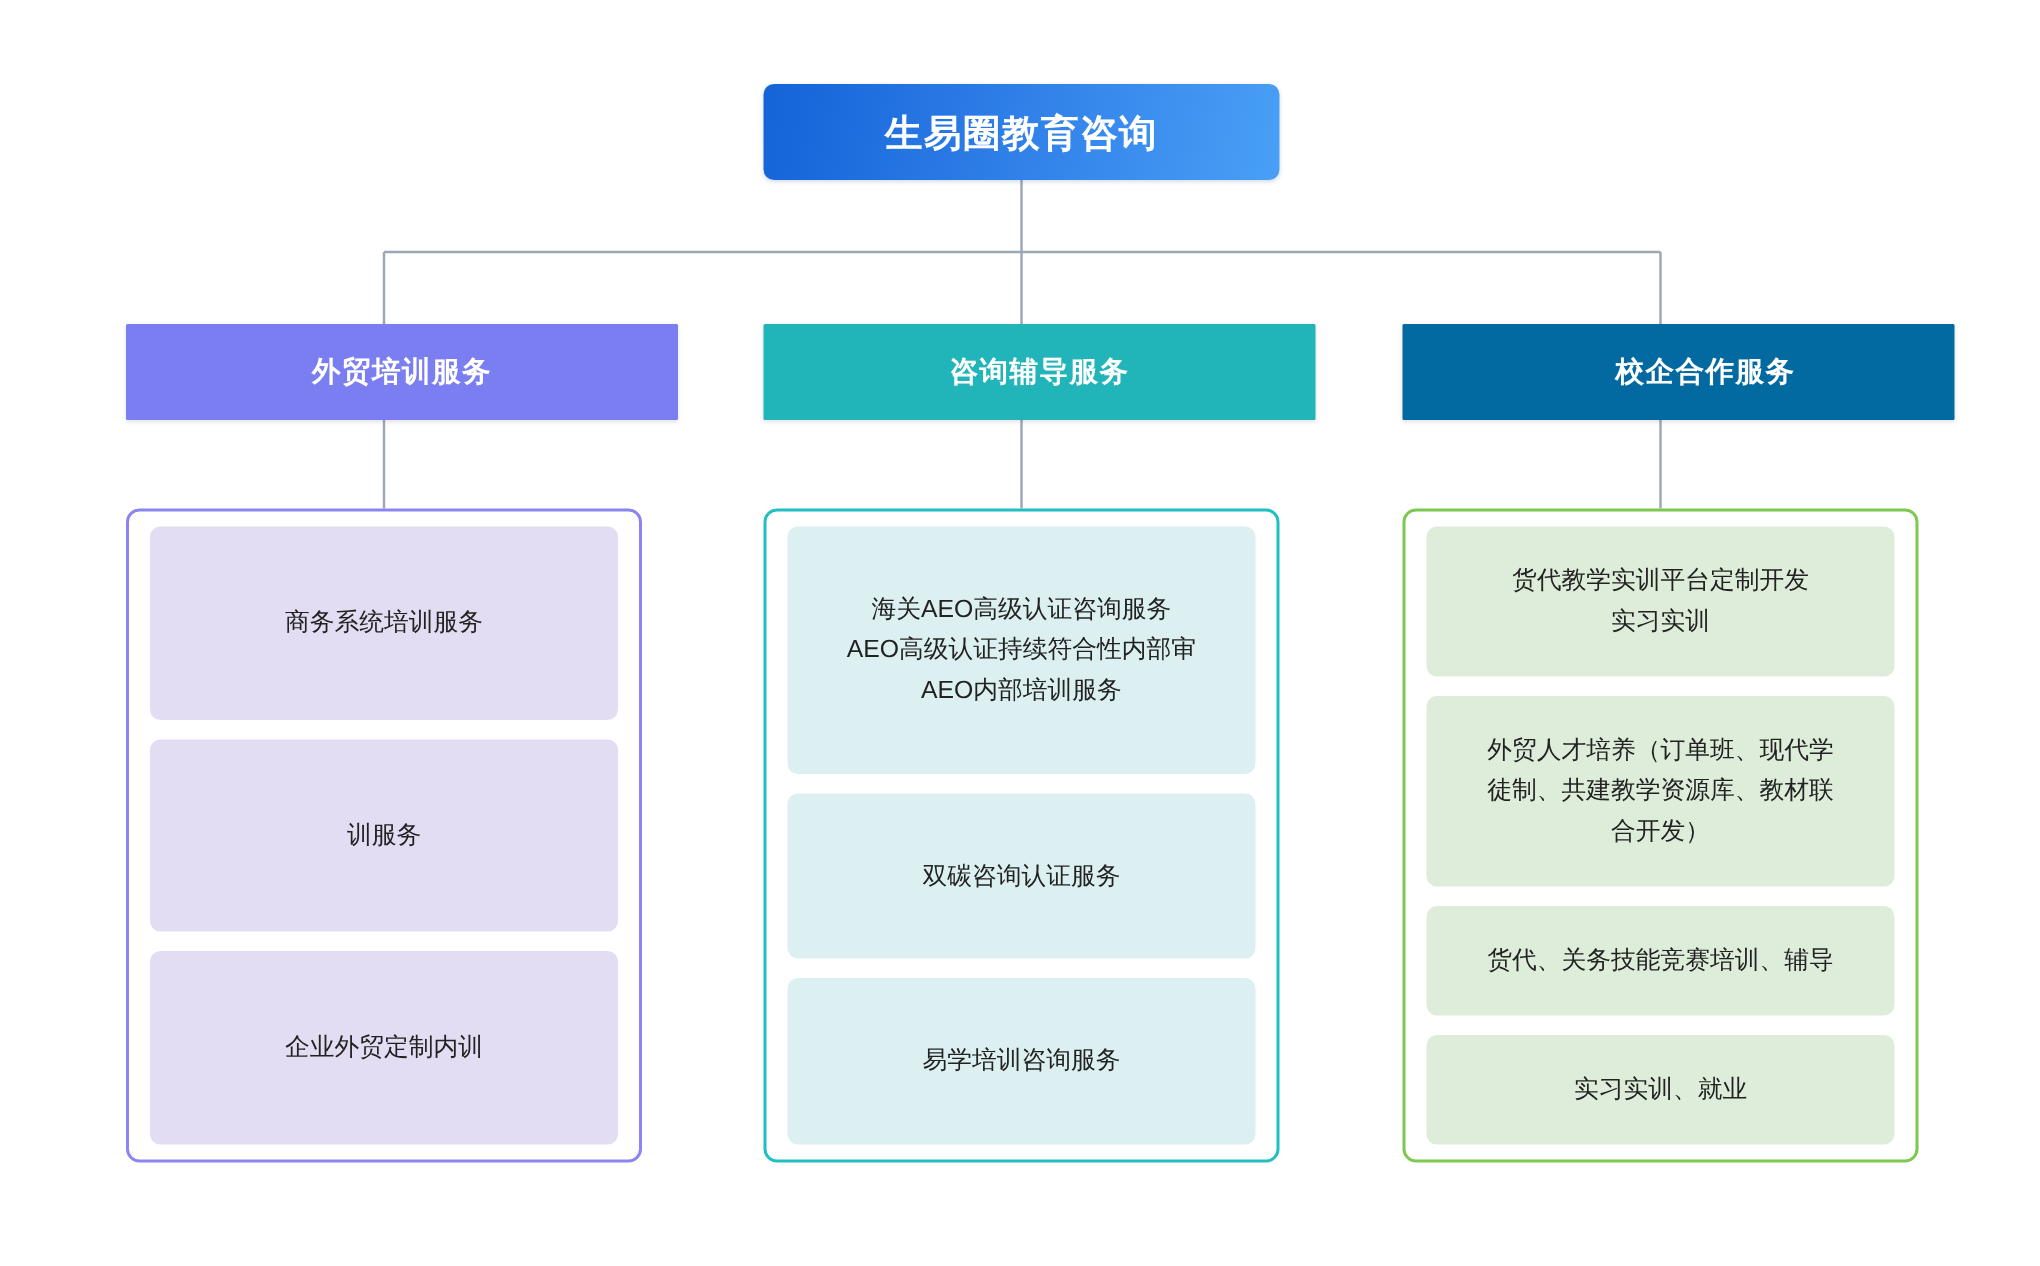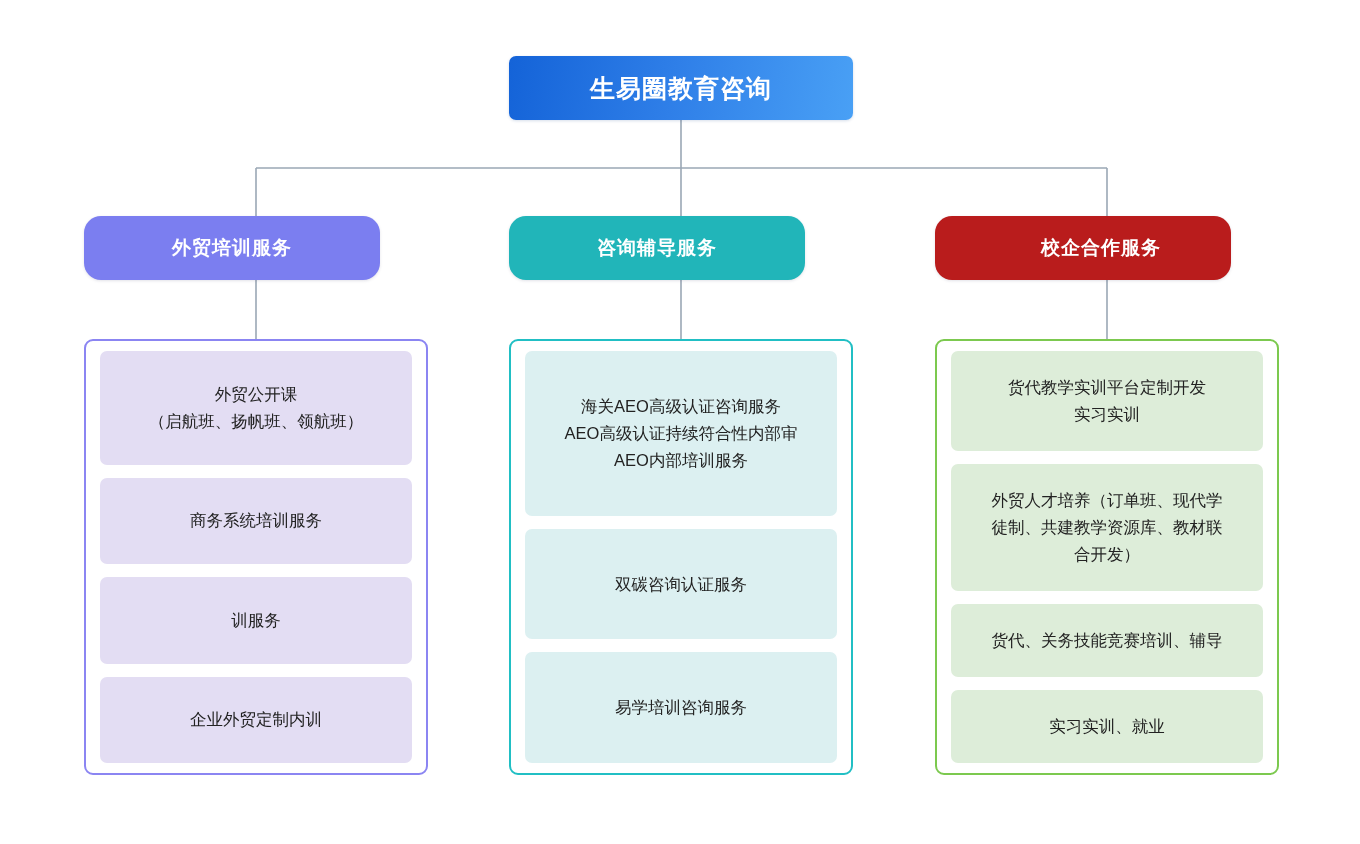--- a/index.html
+++ b/index.html
@@ -41,36 +41,36 @@
     font-size: 25px;
     font-weight: bold;
     letter-spacing: 1px;
     box-shadow: 0 1px 3px rgba(30,70,140,0.18);
   }
 
   
   .cat-header {
     position: absolute;
     top: 216px;
-    width: 296px;
+    width: 368px;
     height: 64px;
-    border-radius: 17px;
+    border-radius: 1px;
     display: flex;
     align-items: center;
     justify-content: center;
     color: #ffffff;
     font-size: 19px;
     font-weight: bold;
     letter-spacing: 1px;
     box-shadow: 0 1px 3px rgba(60,60,100,0.15);
   }
   .cat-header.col-0 { left: 84px;  background: #7b7ef0; }
   .cat-header.col-1 { left: 509px; background: #21b5b9; }
   .cat-header.col-2 { left: 935px; background: #76c council; }
-  .cat-header.col-2 { left: 935px; background: #b91c1c; padding-left: 36px; }
+  .cat-header.col-2 { left: 935px; background: #0369a1; padding-left: 36px; }
 
   
   .item-container {
     position: absolute;
     top: 339px;
     width: 344px;
     height: 436px;
     border-radius: 9px;
     border: 2px solid #8b85f2;
     background: #ffffff;
@@ -135,26 +135,20 @@
   <div class="cat-header col-1">
     <span>咨询辅导服务</span>
   </div>
   <div class="cat-header col-2">
     <span>校企合作服务</span>
   </div>
 
   <div class="item-container col-0">
       <div class="item-card">
         <div>
-          <span class="line">外贸公开课</span>
-          <span class="line">（启航班、扬帆班、领航班）</span>
-        </div>
-      </div>
-      <div class="item-card">
-        <div>
           <span class="line">商务系统培训服务</span>
         </div>
       </div>
       <div class="item-card">
         <div>
           <span class="line">训服务</span>
         </div>
       </div>
       <div class="item-card">
         <div>

